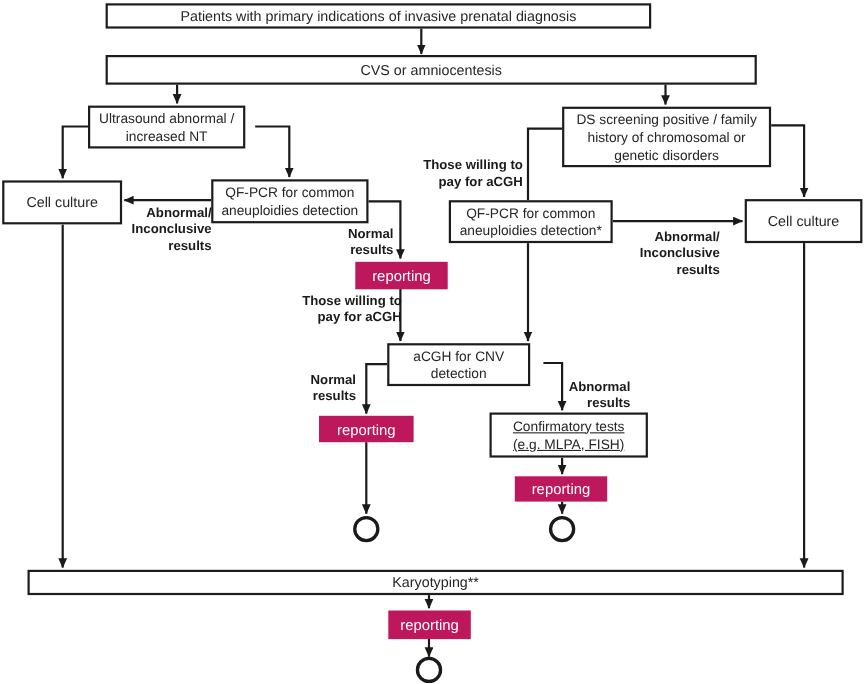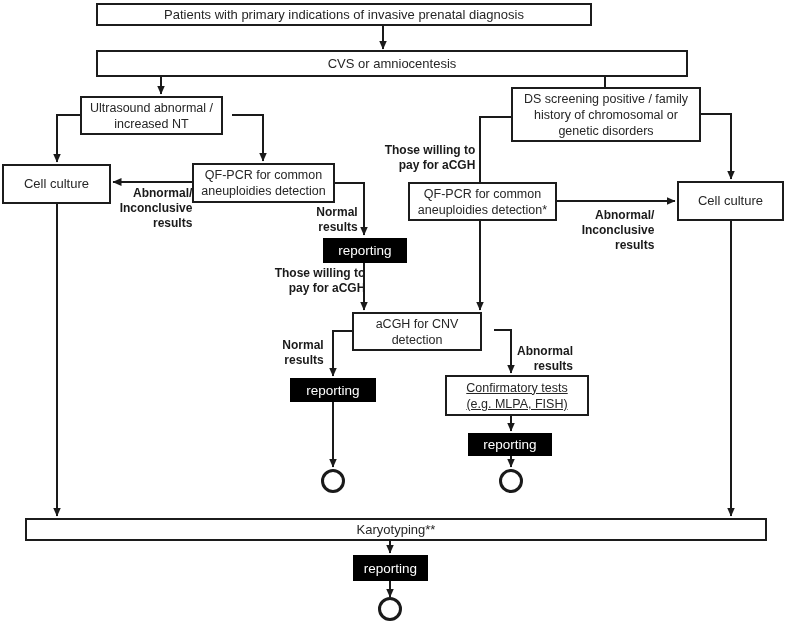--- a/index.html
+++ b/index.html
@@ -28,21 +28,21 @@
     text-align: center;
     font-size: 12.5px;
     line-height: 16px;
     white-space: pre-line;
     color: #262626;
   }
   .box.wide { font-size: 13px; }
   .report {
     position: absolute;
     box-sizing: border-box;
-    background: #000000;
+    background: #be185d;
     color: #ffffff;
     display: flex;
     align-items: center;
     justify-content: center;
     font-size: 13.5px;
   }
   .lbl {
     position: absolute;
     transform: translateX(-50%);
     text-align: right;
@@ -99,21 +99,21 @@
   <div class="box wide" style="left:96px; top:50px; width:592px; height:27px;">CVS or amniocentesis</div>
 
   <div class="box" style="left:80px; top:96px; width:143px; height:39px;">Ultrasound abnormal /
 increased NT</div>
 
   <div class="box wide" style="left:2px; top:164px; width:109px; height:40px;">Cell culture</div>
 
   <div class="box" style="left:192px; top:163px; width:143px; height:40px;">QF-PCR for common
 aneuploidies detection</div>
 
-  <div class="box" style="left:511px; top:87px; width:190px; height:55px;">DS screening positive / family
+  <div class="box" style="left:511px; top:97px; width:190px; height:55px;">DS screening positive / family
 history of chromosomal or
 genetic disorders</div>
 
   <div class="box" style="left:408px; top:182px; width:149px; height:39px;">QF-PCR for common
 aneuploidies detection*</div>
 
   <div class="box wide" style="left:677px; top:181px; width:107px; height:40px;">Cell culture</div>
 
   <div class="box" style="left:352px; top:312px; width:130px; height:39px;">aCGH for CNV
 detection</div>

